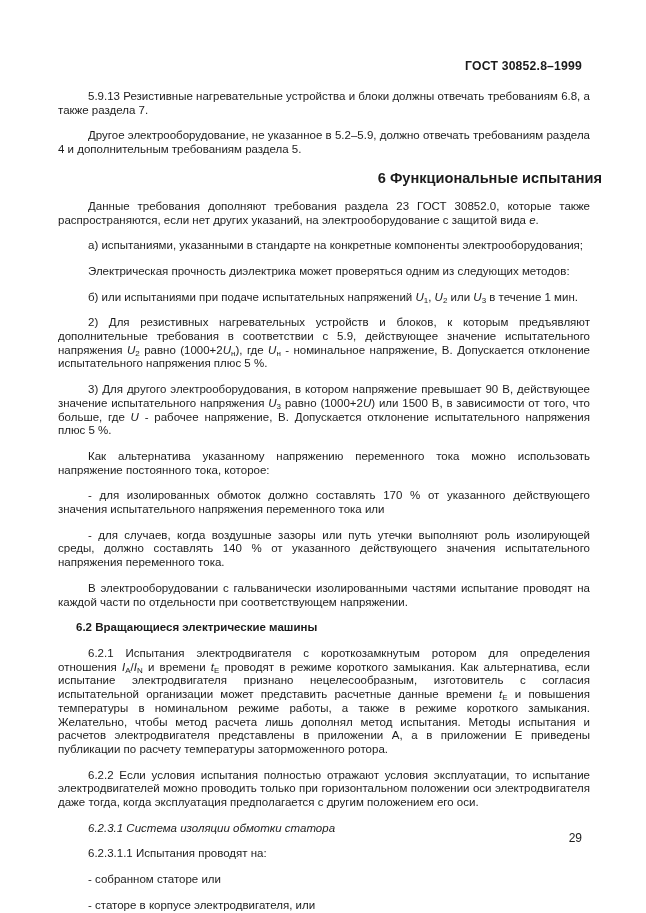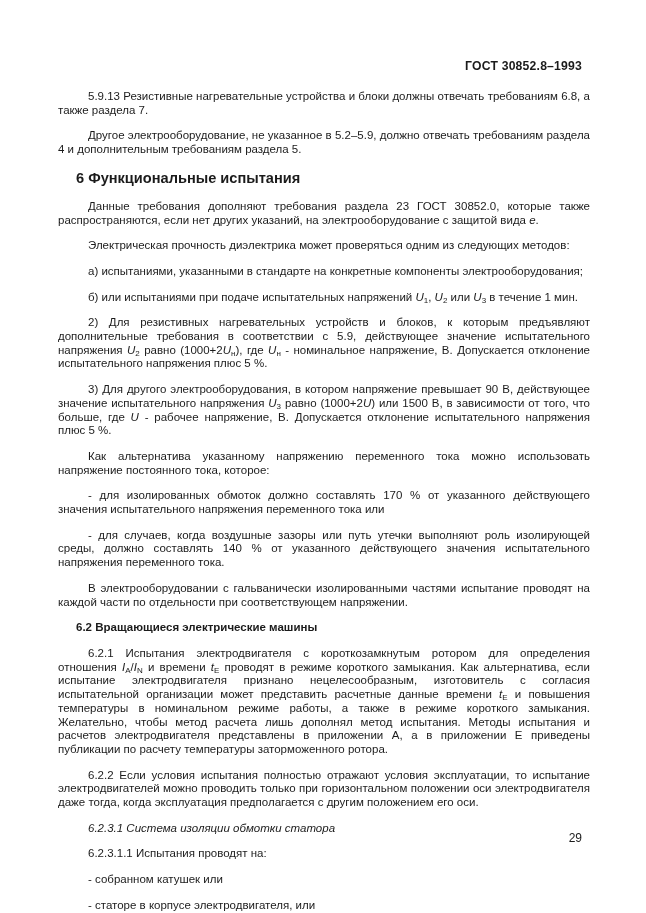--- a/index.html
+++ b/index.html
@@ -35,21 +35,21 @@
   }
   .head-bold {
     font-weight: bold;
     text-align: left;
     margin: 7px 0 3px 0;
   }
   .head-main {
     font-weight: bold;
     font-size: 14.6px;
     line-height: 19px;
-    text-align: left;
+    text-align: right;
     margin: 12px 0 10px 0;
   }
   .head-spaced {
     text-align: left;
     letter-spacing: 1.5px;
     word-spacing: 1px;
     white-space: nowrap;
   }
   .head-italic {
     font-style: italic;
@@ -69,42 +69,42 @@
     font-size: 12px;
     line-height: 13px;
     margin-left: 14px;
   }
 </style>
 </head>
 <body>
 
 <div class="page">
 
-  <div class="doc-header">ГОСТ 30852.8–1993</div>
+  <div class="doc-header">ГОСТ 30852.8–1999</div>
 
   <div class="body-text">
     <p class="para">5.9.13 Резистивные нагревательные устройства и блоки должны отвечать требованиям 6.8, а так­же раздела 7.</p>
     <p class="para">Другое электрооборудование, не указанное в 5.2–5.9, должно отвечать требованиям раздела 4 и дополнительным требованиям раздела 5.</p>
     <p class="head-main">6 Функциональные испытания</p>
     <p class="para">Данные требования дополняют требования раздела 23 ГОСТ 30852.0, которые также распростра­няются, если нет других указаний, на электрооборудование с защитой вида <i>е</i>.</p>
+    <p class="para">а) испытаниями, указанными в стандарте на конкретные компоненты электрооборудования;</p>
     <p class="para">Электрическая прочность диэлектрика может проверяться одним из следующих методов:</p>
-    <p class="para">а) испытаниями, указанными в стандарте на конкретные компоненты электрооборудования;</p>
     <p class="para">б) или испытаниями при подаче испытательных напряжений <i>U</i><sub>1</sub>, <i>U</i><sub>2</sub> или <i>U</i><sub>3</sub> в течение 1 мин.</p>
     <p class="para">2) Для резистивных нагревательных устройств и блоков, к которым предъявляют дополнитель­ные требования в соответствии с 5.9, действующее значение испытательного напряжения <i>U</i><sub>2</sub> равно (1000+2<i>U</i><sub>н</sub>), где <i>U</i><sub>н</sub> - номинальное напряжение, В. Допускается отклонение испытательного напряжения плюс 5 %.</p>
     <p class="para">3) Для другого электрооборудования, в котором напряжение превышает 90 В, действующее значение испытательного напряжения <i>U</i><sub>3</sub> равно (1000+2<i>U</i>) или 1500 В, в зависимости от того, что больше, где <i>U</i> - рабочее напряжение, В. Допускается отклонение испытательного напряжения плюс 5 %.</p>
     <p class="para">Как альтернатива указанному напряжению переменного тока можно использовать напряжение по­стоянного тока, которое:</p>
     <p class="para">- для изолированных обмоток должно составлять 170 % от указанного действующего значения ис­пытательного напряжения переменного тока или</p>
     <p class="para">- для случаев, когда воздушные зазоры или путь утечки выполняют роль изолирующей среды, должно составлять 140 % от указанного действующего значения испытательного напряжения перемен­ного тока.</p>
     <p class="para">В электрооборудовании с гальванически изолированными частями испытание проводят на каж­дой части по отдельности при соответствующем напряжении.</p>
     <p class="head-bold">6.2 Вращающиеся электрические машины</p>
     <p class="para">6.2.1 Испытания электродвигателя с короткозамкнутым ротором для определения отношения <i>I</i><sub>A</sub>/<i>I</i><sub>N</sub> и времени <i>t</i><sub>E</sub> проводят в режиме короткого замыкания. Как альтернатива, если испытание электродвигателя признано нецелесообразным, изготовитель с согласия испытательной организации может представить расчетные данные времени <i>t</i><sub>E</sub> и повышения температуры в номинальном режиме работы, а также в ре­жиме короткого замыкания. Желательно, чтобы метод расчета лишь дополнял метод испытания. Методы испытания и расчетов электродвигателя представлены в приложении А, а в приложении Е приведены публикации по расчету температуры заторможенного ротора.</p>
     <p class="para">6.2.2 Если условия испытания полностью отражают условия эксплуатации, то испытание электро­двигателей можно проводить только при горизонтальном положении оси электродвигателя даже тогда, когда эксплуатация предполагается с другим положением его оси.</p>
     <p class="head-italic">6.2.3.1 Система изоляции обмотки статора</p>
     <p class="para">6.2.3.1.1 Испытания проводят на:</p>
-    <p class="para">- собранном катушек или</p>
+    <p class="para">- собранном статоре или</p>
     <p class="para">- статоре в корпусе электродвигателя, или</p>
     <p class="para">- электродвигателе, или</p>
     <p class="para">- статоре с неполной обмоткой, или</p>
     <p class="para">- группе катушек.</p>
   </div>
 
   <div class="folio">29</div>
 
 </div>
 

